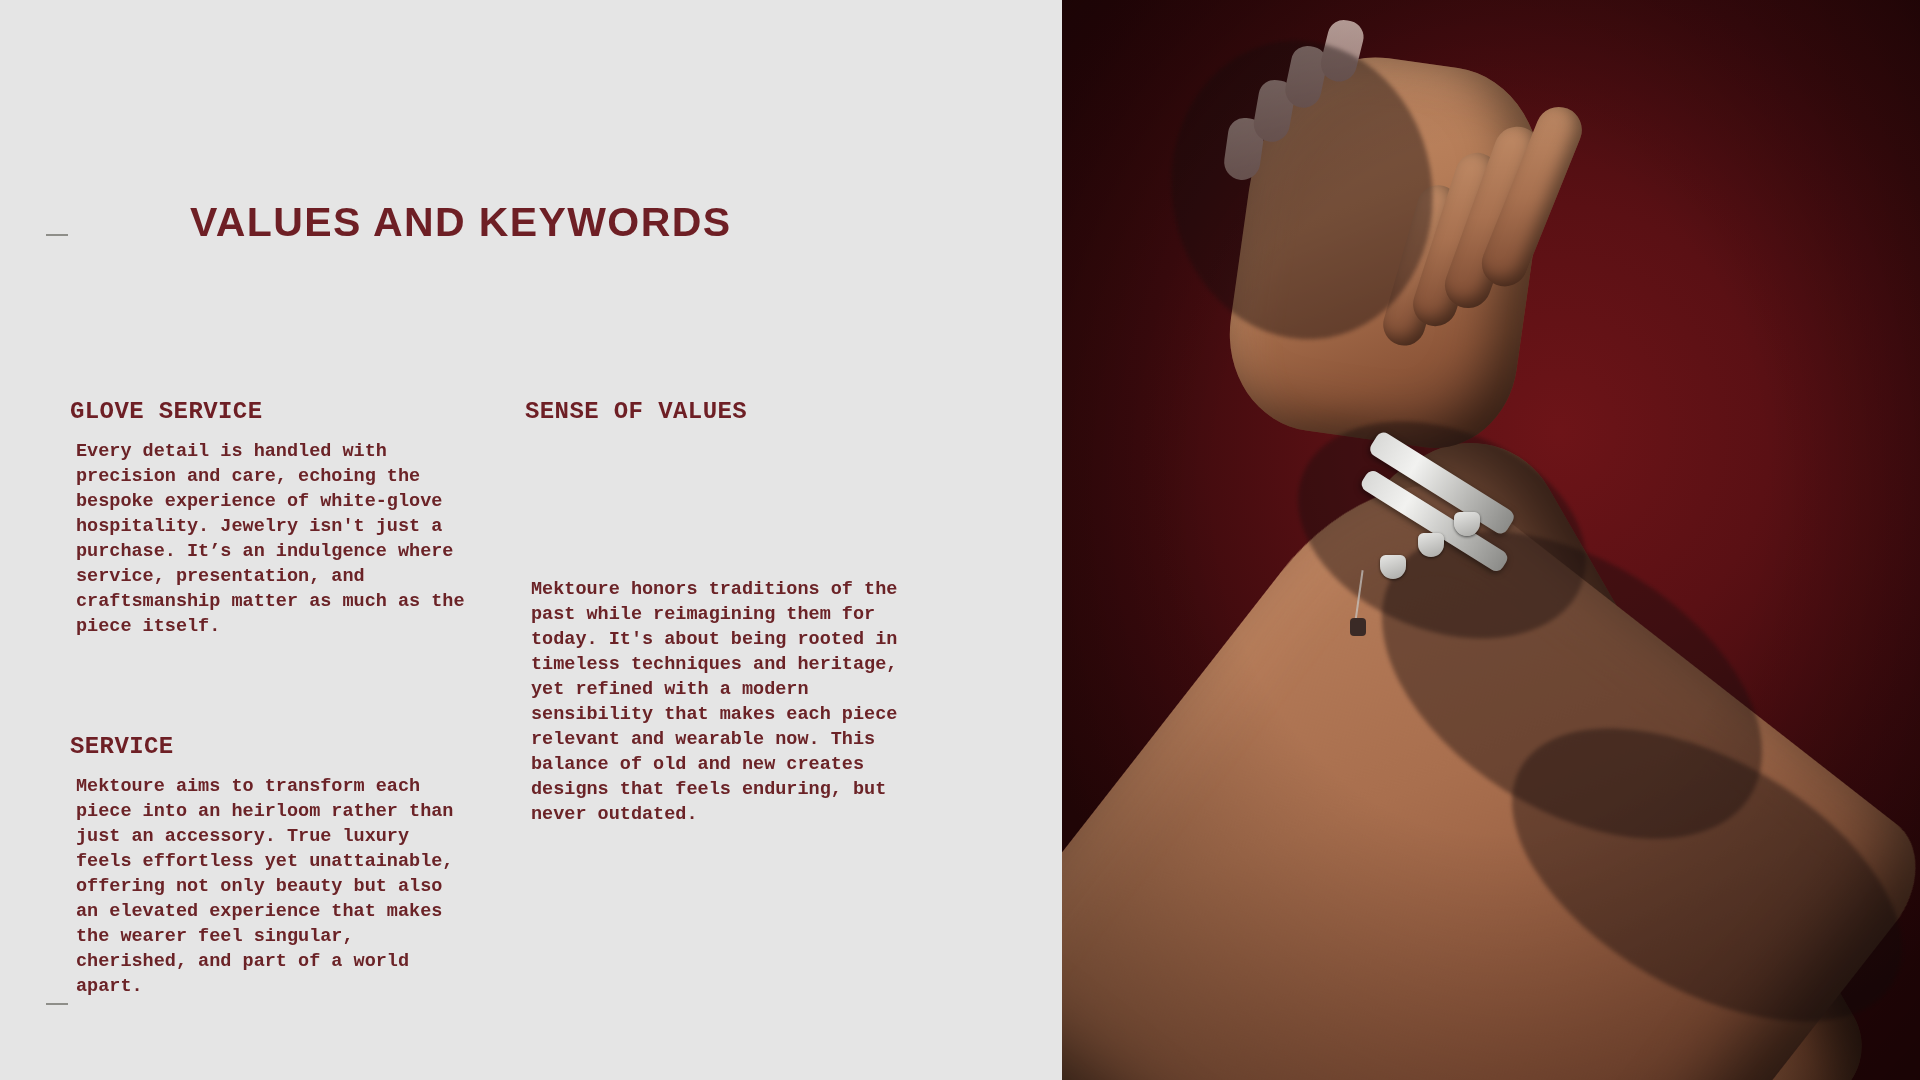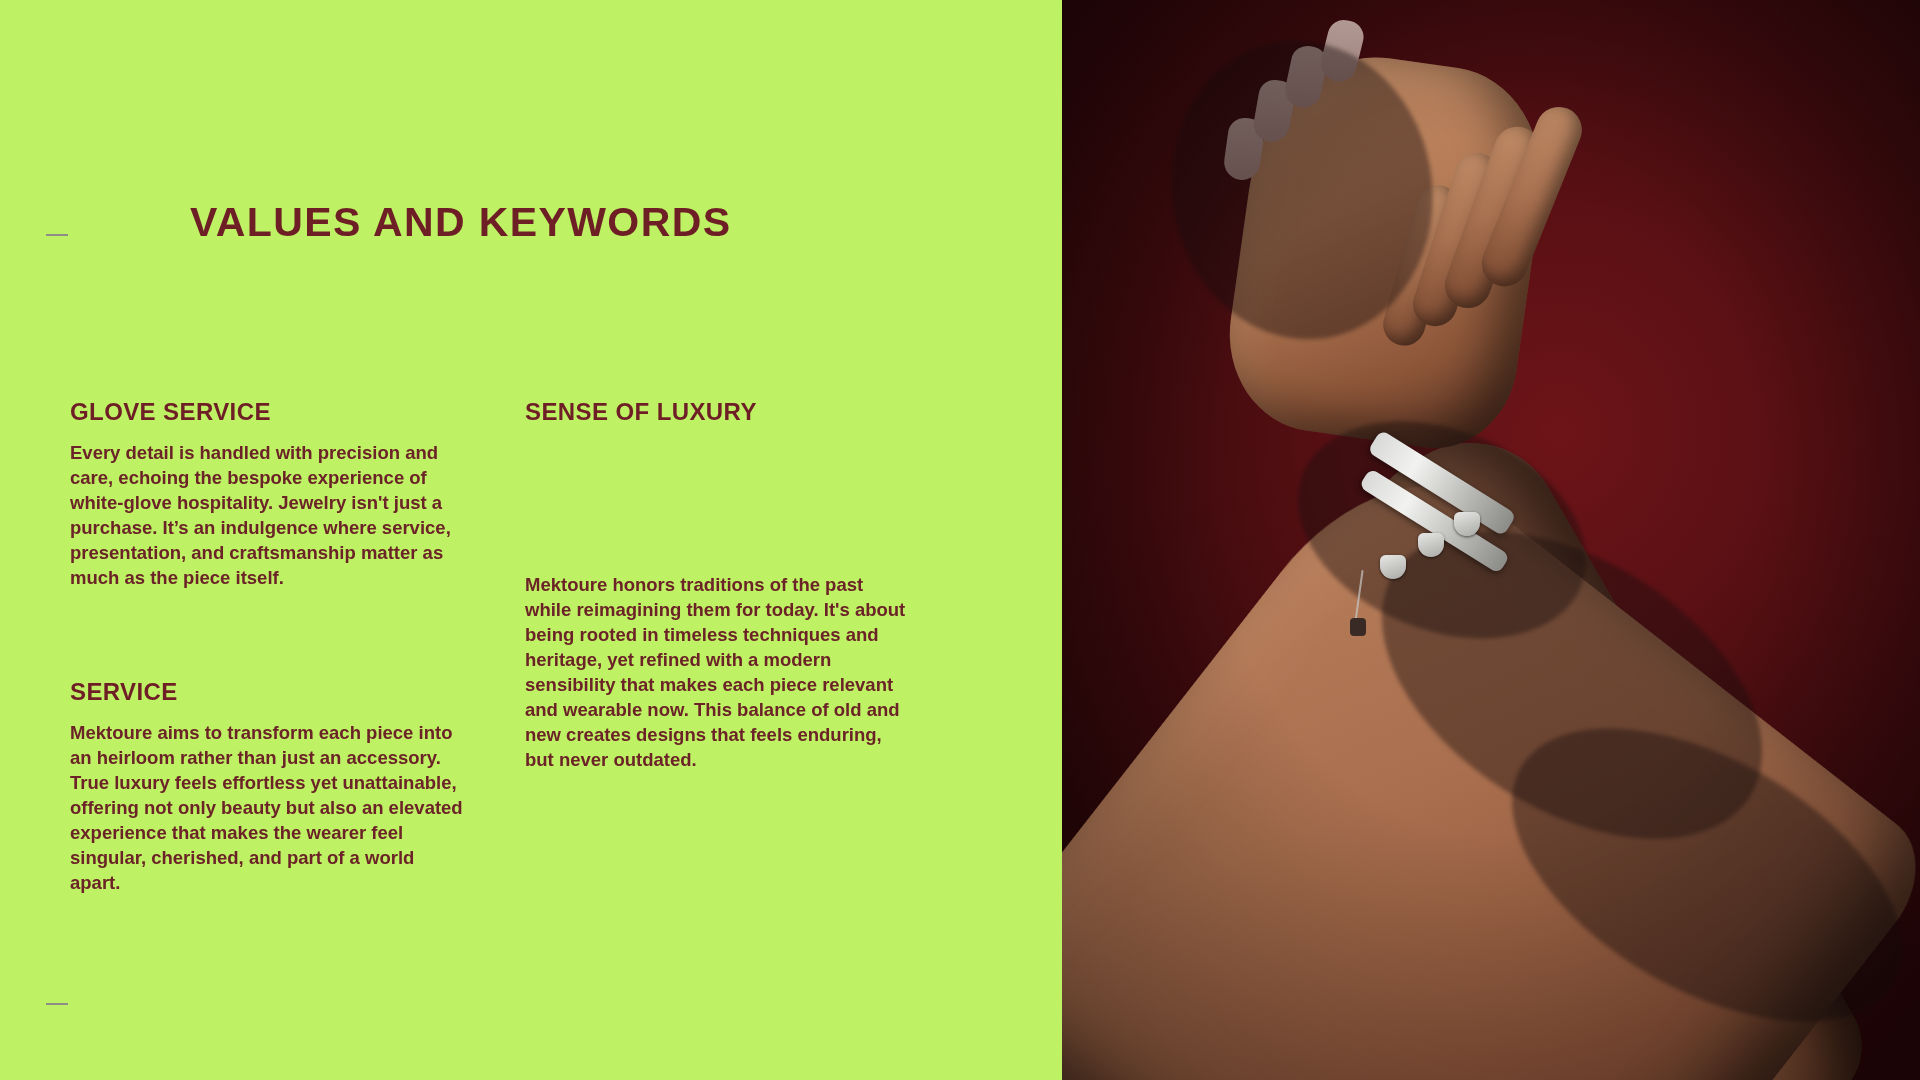--- a/index.html
+++ b/index.html
@@ -18,21 +18,21 @@
     width: 1920px;
     height: 1080px;
     display: flex;
     background: #ffffff;
   }
   
   .left-panel {
     position: relative;
     width: 1062px;
     height: 1080px;
-    background: #bef264;
+    background: #e5e5e5;
     box-sizing: border-box;
   }
   .tick {
     position: absolute;
     width: 22px;
     height: 2px;
     background: #8e8e89;
   }
   .tick-top { left: 46px; top: 234px; }
   .tick-bottom { left: 46px; top: 1003px; }
@@ -49,41 +49,42 @@
     white-space: nowrap;
   }
 
   .columns {
     position: absolute;
     left: 70px;
     top: 398px;
     width: 920px;
     display: flex;
     gap: 0px;
+    font-family: Liberation Mono, monospace;
   }
   .col {
     width: 455px;
     box-sizing: border-box;
   }
   .col-right { padding-left: 0px; }
 
   .block { margin-bottom: 0; }
   .block-heading {
     font-size: 24px;
     font-weight: bold;
     color: #6e1f25;
     letter-spacing: 0.4px;
     margin: 0 0 14px 0;
   }
   .block-body {
     font-size: 18.5px;
     line-height: 25px;
     font-weight: bold;
     color: #6b2327;
-    margin: 0;
+    margin: 6px;
     max-width: 400px;
   }
   .col-left .block-body { max-width: 395px; }
   .col-right .block-body { max-width: 385px; }
 
   .spacer-left { height: 88px; }
   .spacer-right { height: 132px; }
 
   
   .right-panel {
@@ -231,21 +232,21 @@
         </div>
         <div class="spacer-left"></div>
         <div class="block">
           <div class="block-heading">SERVICE</div>
           <p class="block-body">Mektoure aims to transform each piece into an heirloom rather than just an accessory. True luxury feels effortless yet unattainable, offering not only beauty but also an elevated experience that makes the wearer feel singular, cherished, and part of a world apart.</p>
         </div>
       </div>
 
       <div class="col col-right">
         <div class="block">
-          <div class="block-heading">SENSE OF LUXURY</div>
+          <div class="block-heading">SENSE OF VALUES</div>
         </div>
         <div class="spacer-right"></div>
         <div class="block">
           <p class="block-body">Mektoure honors traditions of the past while reimagining them for today. It's about being rooted in timeless techniques and heritage, yet refined with a modern sensibility that makes each piece relevant and wearable now. This balance of old and new creates designs that  feels enduring, but never outdated.</p>
         </div>
       </div>
 
     </div>
   </div>
 

